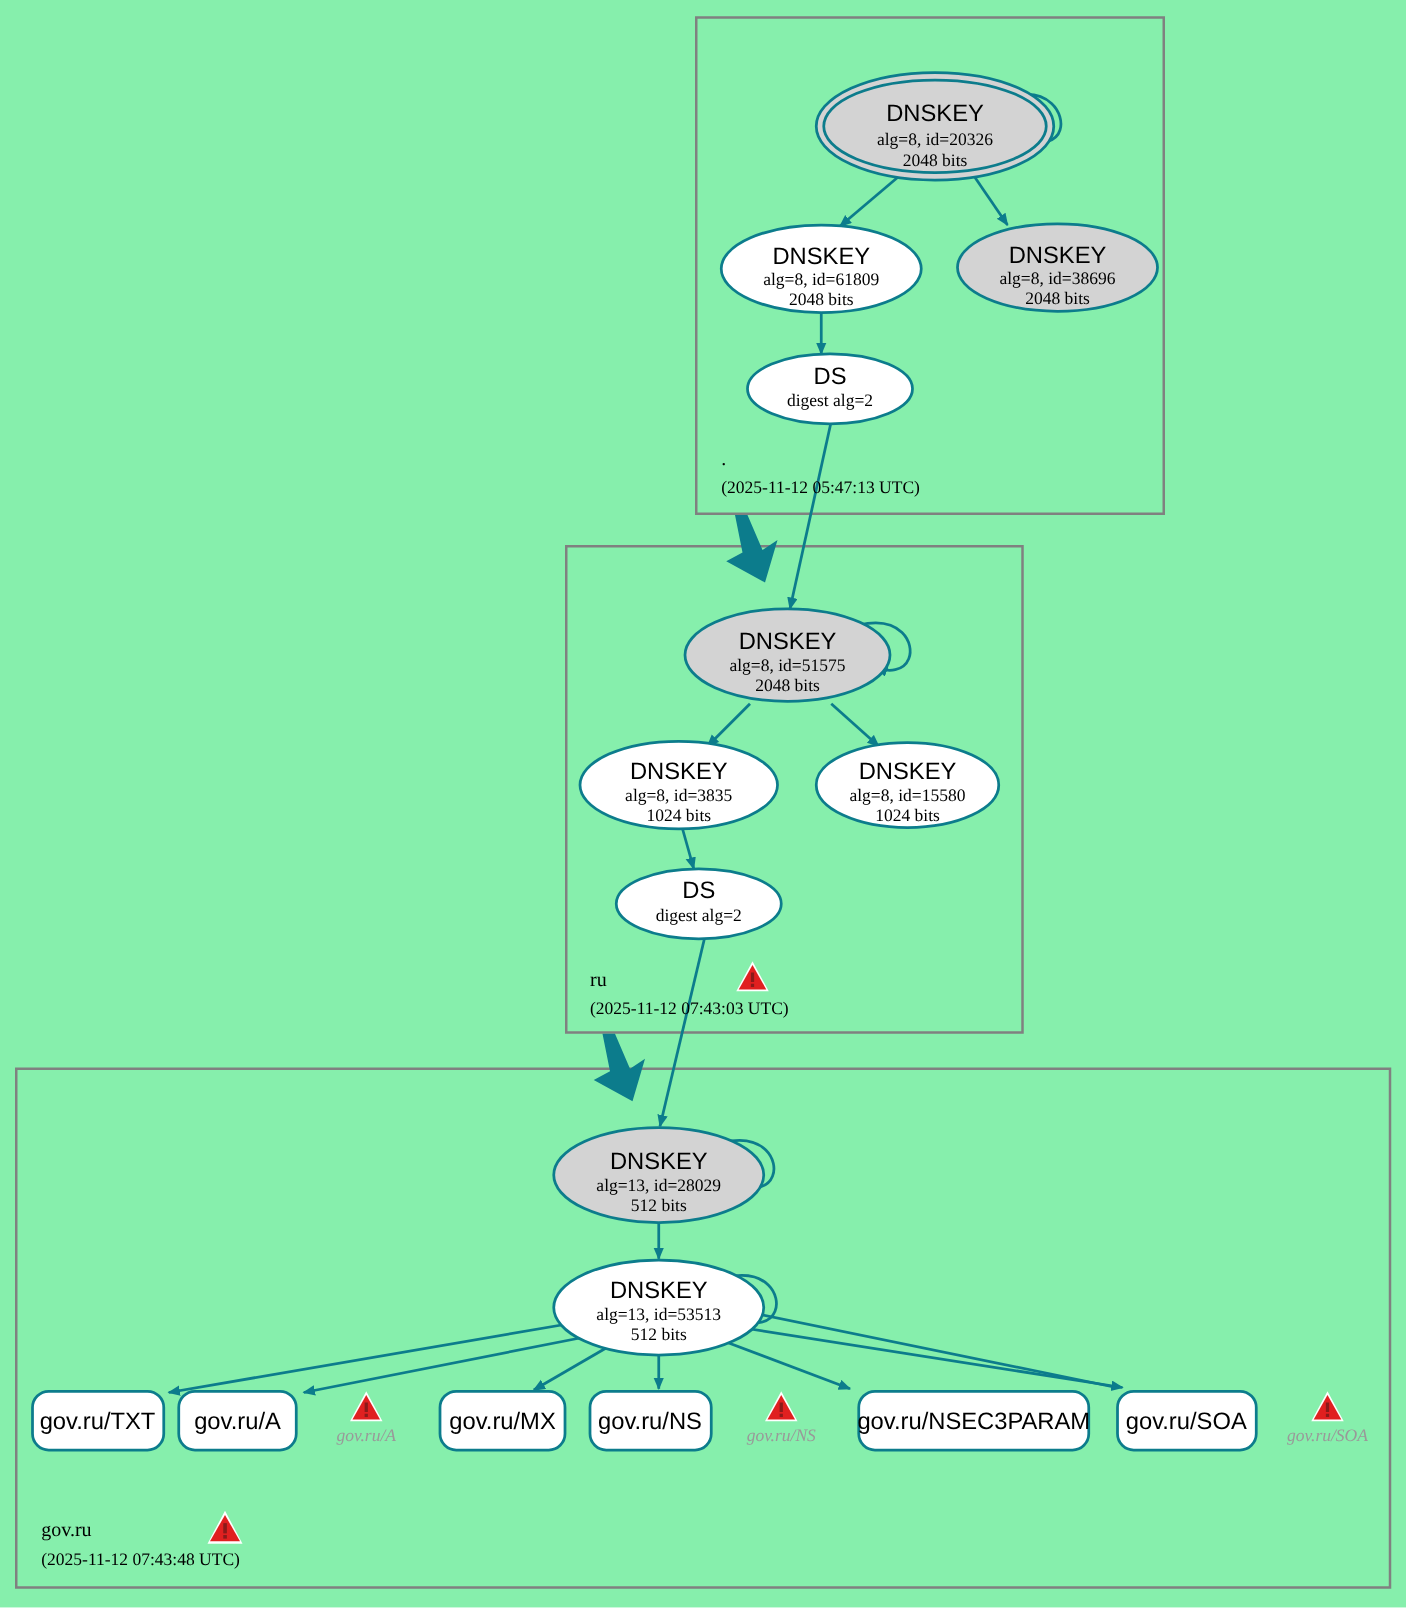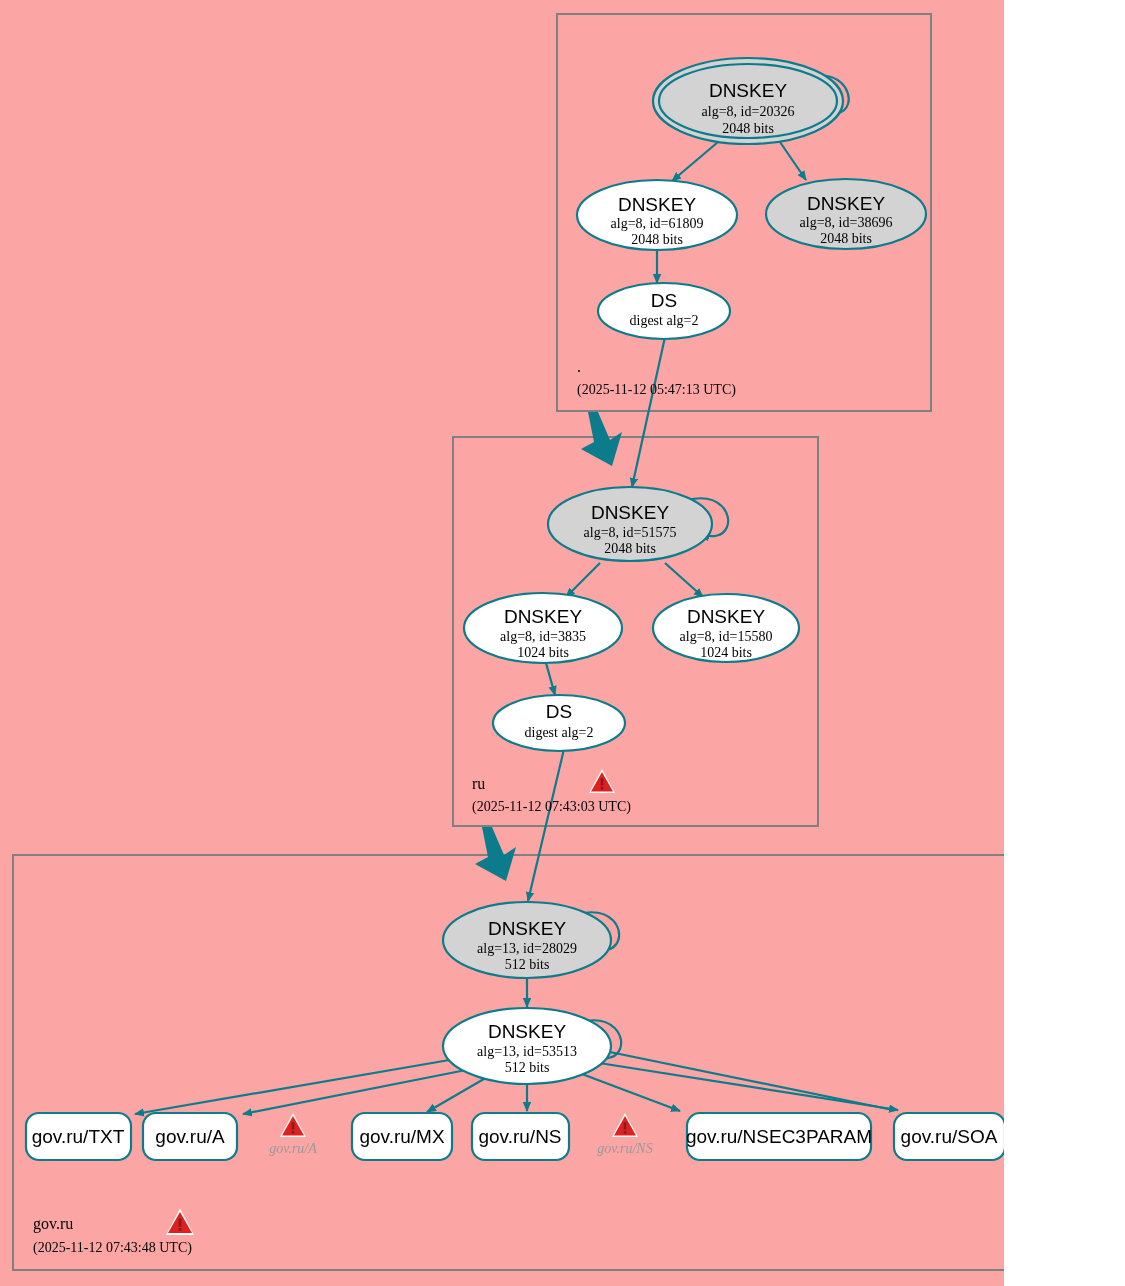--- a/index.html
+++ b/index.html
@@ -6,23 +6,23 @@
   html, body {
     margin: 0;
     padding: 0;
     background: #ffffff;
   }
   body {
     font-family: "Liberation Sans", sans-serif;
   }
   #stage {
     position: relative;
-    width: 1004px;
+    width: 1125px;
     height: 1286px;
-    background: #fca5a5;
+    background: #86efac;
     overflow: hidden;
   }
   svg.layer {
     position: absolute;
     left: 0;
     top: 0;
     width: 1125px;
     height: 1286px;
   }
   .cluster-rect {

